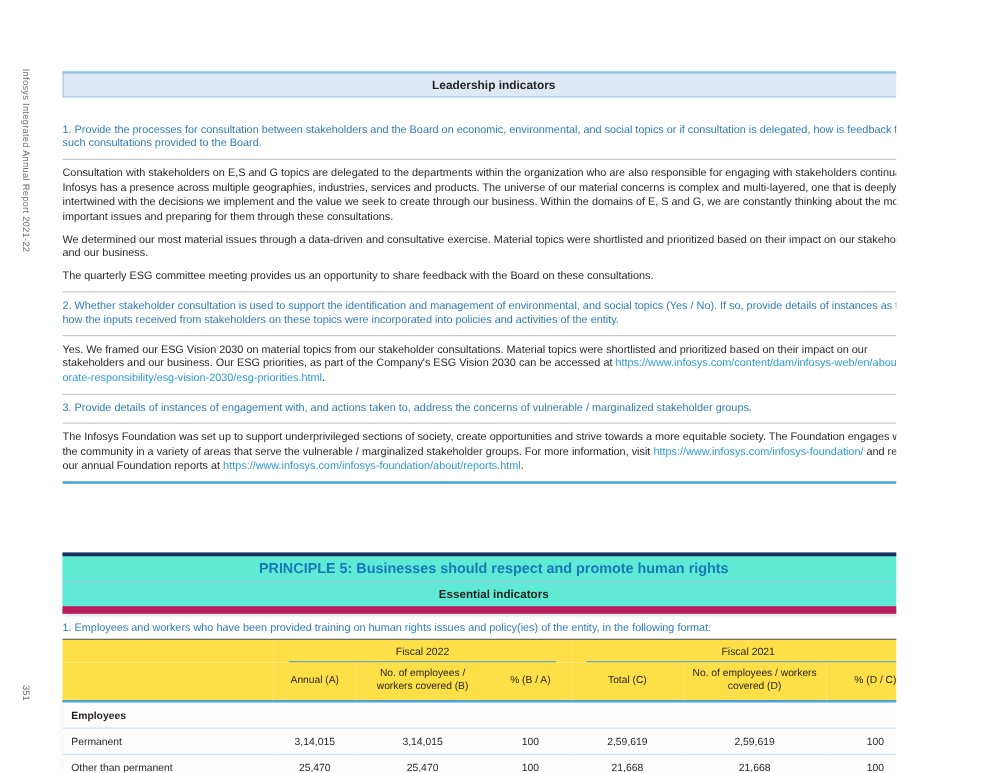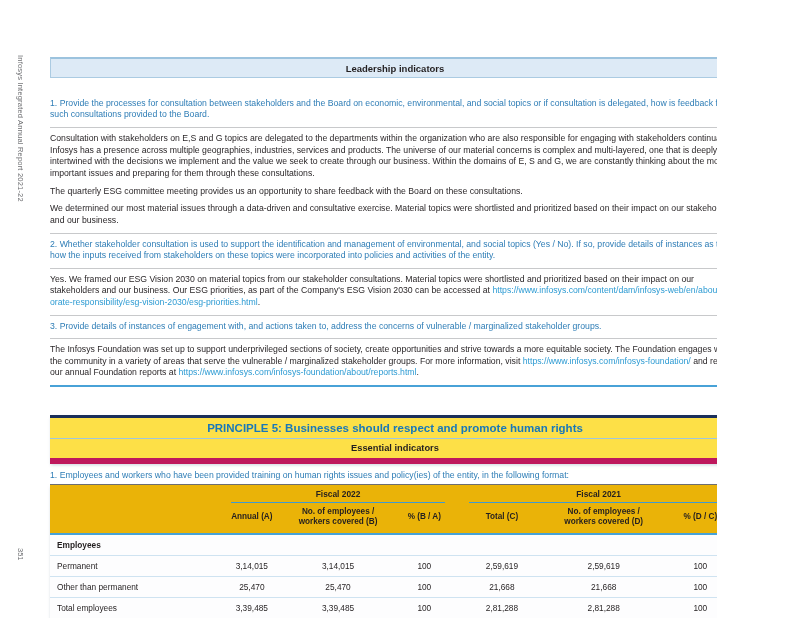--- a/index.html
+++ b/index.html
@@ -43,36 +43,36 @@
   .question.bordered { border-top:1px solid #c8c9cb; margin-top:5px; }
   .question.first { margin-top:15px; }
 
   .ans { font-size:8.7px; line-height:1.34; color:#2b2729; margin:5px 0 6px; }
   .link { color:#2d9bd3; text-decoration:none; word-break:break-all; }
 
   .end-rule { border-bottom:2px solid #48a2d7; margin-top:3px;
               box-shadow:0 2px 3px -1px rgba(120,145,165,.55); }
 
   
-  .principle { margin-top:28px; border-top:3px solid #1b2f5a; background:#fde047;
+  .principle { margin-top:55px; border-top:3px solid #1b2f5a; background:#5eead4;
                box-shadow:0 2px 3px -1px rgba(120,145,165,.4); }
   .principle-title {
     text-align:center; color:#1878ba; font-weight:700; font-size:11.5px;
     padding:4px 0 4px; border-bottom:1px solid #9ec6e0;
   }
   .principle-sub {
     text-align:center; color:#231f20; font-weight:700; font-size:9.3px;
     padding:4px 0 5px; border-bottom:6px solid #be185d;
   }
   .eq { color:#2e7db6; font-size:8.7px; padding:6px 0 4px; }
 
   
   .tbl-wrap { box-shadow:0 2px 3px -1px rgba(120,145,165,.55); }
   table { width:100%; border-collapse:collapse; background:#fdfdfe; }
-  thead th { background:#eab308; font-weight:700; color:#231f20; font-size:8.2px; }
+  thead th { background:#fde047; font-weight:400; color:#231f20; font-size:8.2px; }
   tr.grp th { border-top:1px solid #6d6e71; }
   .fy-line { margin:0 12px; padding:4px 0 3px; border-bottom:1px solid #3f9ad2;
              text-align:center; font-size:8.4px; }
   tr.cols th { padding:4px 4px 6px; border-bottom:2px solid #48a2d7; line-height:1.25; }
   tbody td { border-bottom:1px solid #cfe3f1; padding:5px 4px; text-align:center;
              font-size:8.3px; color:#231f20; }
   td.lbl { text-align:left; padding-left:7px; }
   tr.section td { font-weight:700; text-align:left; padding-left:7px; }
   tr.last td { border-bottom:2px solid #48a2d7; }
 </style>
@@ -99,22 +99,22 @@
 statements</div>
   <div class="vtab active" style="top:545px">BRSR</div>
   <div class="active-bar"></div>
 
   <div class="content">
 
     <div class="lead-box">Leadership indicators</div>
 
     <div class="question first">1. Provide the processes for consultation between stakeholders and the Board on economic, environmental, and social topics or if consultation is delegated, how is feedback from such consultations provided to the Board.</div>
     <p class="ans">Consultation with stakeholders on E,S and G topics are delegated to the departments within the organization who are also responsible for engaging with stakeholders continually. Infosys has a presence across multiple geographies, industries, services and products. The universe of our material concerns is complex and multi-layered, one that is deeply intertwined with the decisions we implement and the value we seek to create through our business. Within the domains of E, S and G, we are constantly thinking about the most important issues and preparing for them through these consultations.</p>
+    <p class="ans">We determined our most material issues through a data-driven and consultative exercise. Material topics were shortlisted and prioritized based on their impact on our stakeholders and our business.</p>
     <p class="ans">The quarterly ESG committee meeting provides us an opportunity to share feedback with the Board on these consultations.</p>
-    <p class="ans">We determined our most material issues through a data-driven and consultative exercise. Material topics were shortlisted and prioritized based on their impact on our stakeholders and our business.</p>
 
     <div class="question bordered">2. Whether stakeholder consultation is used to support the identification and management of environmental, and social topics (Yes / No). If so, provide details of instances as to how the inputs received from stakeholders on these topics were incorporated into policies and activities of the entity.</div>
     <p class="ans"><span>Yes. We framed our ESG Vision 2030 on material topics from our stakeholder consultations. Material topics were shortlisted and prioritized based on their impact on our stakeholders and our business. Our ESG priorities, as part of the Company's ESG Vision 2030 can be accessed at </span><a class="link" href="#">https://www.infosys.com/content/dam/infosys-web/en/about/corporate-responsibility/esg-vision-2030/esg-priorities.html</a><span>.</span></p>
 
     <div class="question bordered">3. Provide details of instances of engagement with, and actions taken to, address the concerns of vulnerable / marginalized stakeholder groups.</div>
     <p class="ans"><span>The Infosys Foundation was set up to support underprivileged sections of society, create opportunities and strive towards a more equitable society. The Foundation engages with the community in a variety of areas that serve the vulnerable / marginalized stakeholder groups. For more information, visit </span><a class="link" href="#">https://www.infosys.com/infosys-foundation/</a><span> and read our annual Foundation reports at </span><a class="link" href="#">https://www.infosys.com/infosys-foundation/about/reports.html</a><span>.</span></p>
 
     <div class="end-rule"></div>
 
     <div class="principle">

